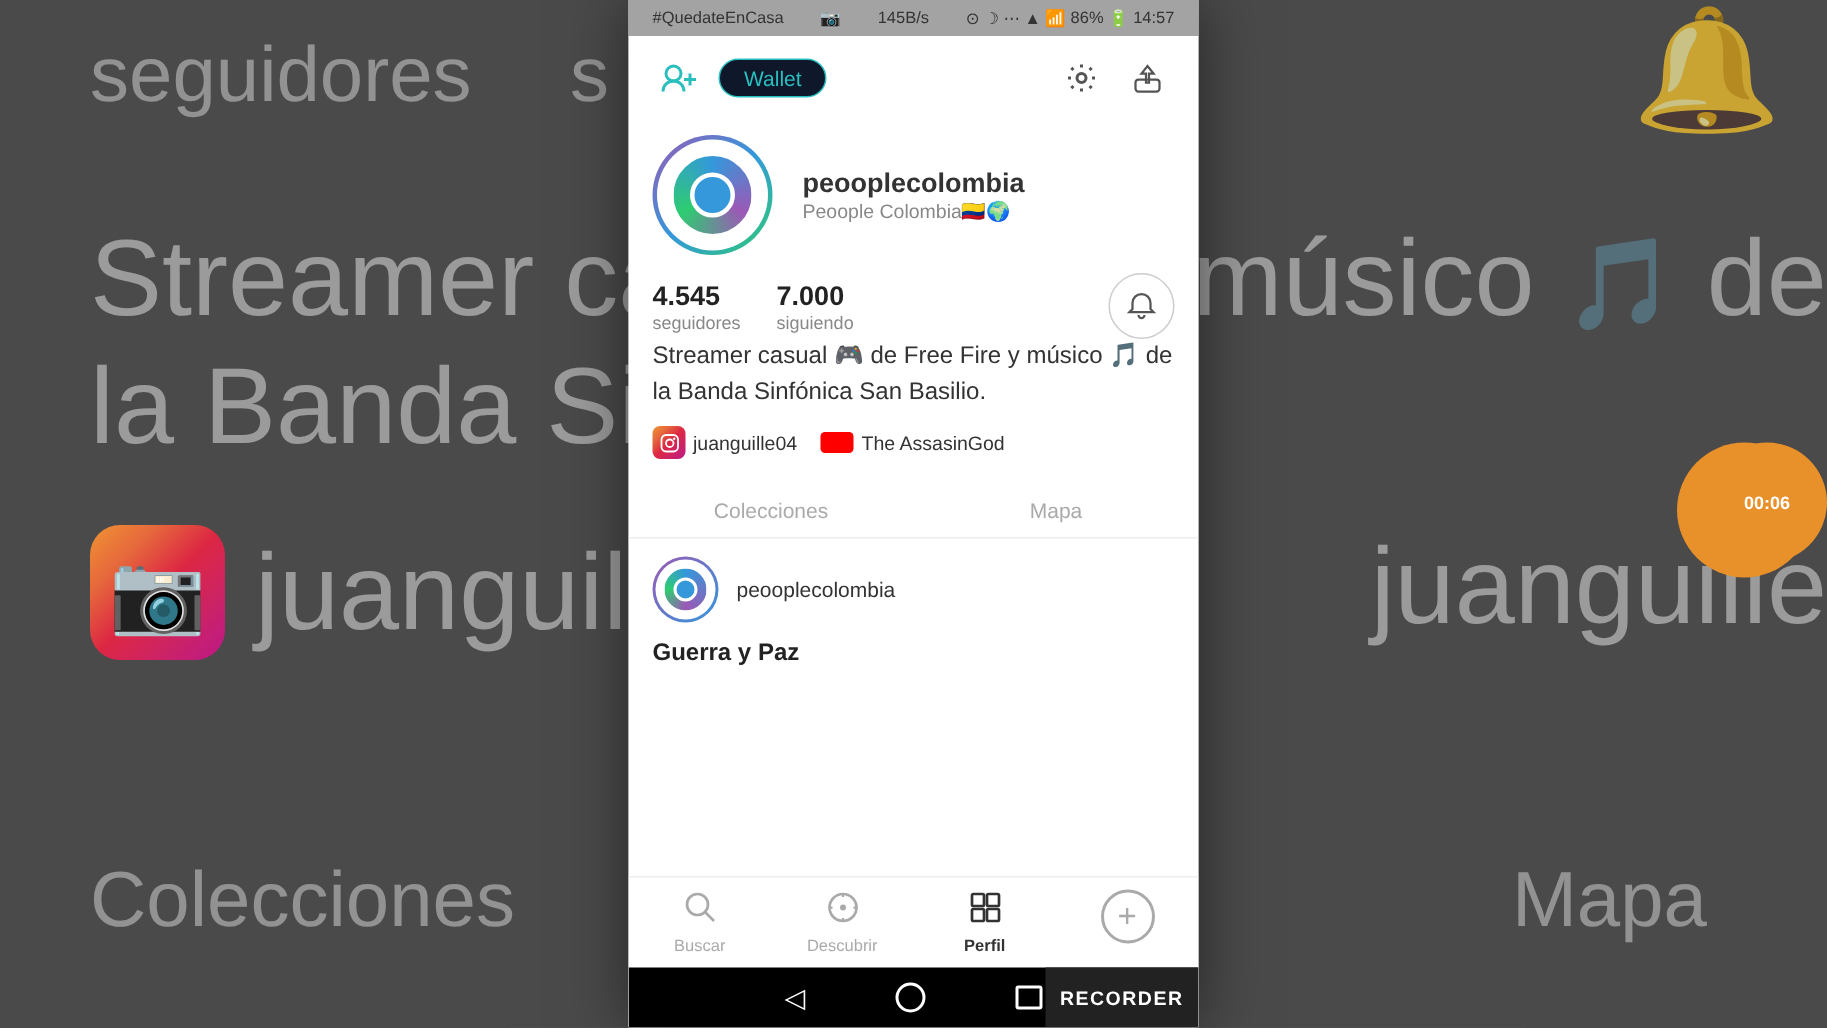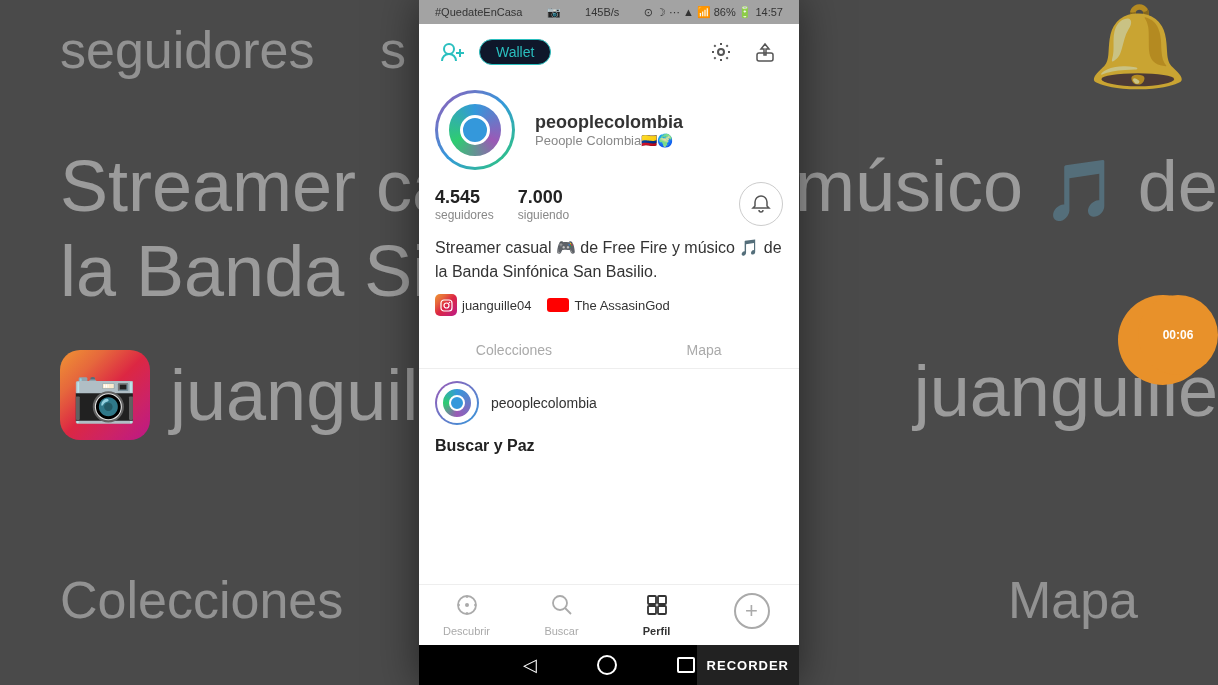--- a/index.html
+++ b/index.html
@@ -277,21 +277,20 @@
     .profile-realname {
       font-size: 13px;
       color: #888;
     }
 
     
     .stats-row {
       display: flex;
       align-items: center;
       gap: 0;
-      margin-bottom: 10px;
     }
     .stat-item {
       display: flex;
       flex-direction: column;
       align-items: flex-start;
       margin-right: 24px;
     }
     .stat-number {
       font-size: 18px;
       font-weight: 700;
@@ -684,43 +683,43 @@
         <div class="activity-avatar">
           <div class="activity-avatar-ring">
             <div class="activity-avatar-inner">
               <div class="activity-avatar-circle"></div>
             </div>
           </div>
         </div>
         <span class="activity-name">peooplecolombia</span>
       </div>
       <div class="post-item">
-        <div class="post-title">Buscar y Paz</div>
+        <div class="post-title">Guerra y Paz</div>
       </div>
     </div>
 
     <div class="bottom-nav">
+      <div class="nav-item">
+        <span class="nav-icon">
+          <svg width="24" height="24" viewBox="0 0 24 24" fill="none">
+            <circle cx="10" cy="10" r="7" stroke="#aaa" stroke-width="1.8"></circle>
+            <line x1="15" y1="15" x2="21" y2="21" stroke="#aaa" stroke-width="1.8"></line>
+          </svg>
+        </span>
+        <span>Buscar</span>
+      </div>
       <div class="nav-item">
         <span class="nav-icon">
           <svg width="24" height="24" viewBox="0 0 24 24" fill="none">
             <circle cx="12" cy="12" r="9" stroke="#aaa" stroke-width="1.8"></circle>
             <circle cx="12" cy="12" r="2" fill="#aaa"></circle>
             <path d="M12 3v2M12 19v2M3 12h2M19 12h2" stroke="#aaa" stroke-width="1.5"></path>
           </svg>
         </span>
         <span>Descubrir</span>
-      </div>
-      <div class="nav-item">
-        <span class="nav-icon">
-          <svg width="24" height="24" viewBox="0 0 24 24" fill="none">
-            <circle cx="10" cy="10" r="7" stroke="#aaa" stroke-width="1.8"></circle>
-            <line x1="15" y1="15" x2="21" y2="21" stroke="#aaa" stroke-width="1.8"></line>
-          </svg>
-        </span>
-        <span>Buscar</span>
       </div>
       <div class="nav-item active">
         <span class="nav-icon">
           <svg width="24" height="24" viewBox="0 0 24 24" fill="none">
             <rect x="3" y="3" width="8" height="8" rx="1" stroke="#333" stroke-width="1.8"></rect>
             <rect x="13" y="3" width="8" height="8" rx="1" stroke="#333" stroke-width="1.8"></rect>
             <rect x="3" y="13" width="8" height="8" rx="1" stroke="#333" stroke-width="1.8"></rect>
             <rect x="13" y="13" width="8" height="8" rx="1" stroke="#333" stroke-width="1.8"></rect>
           </svg>
         </span>

